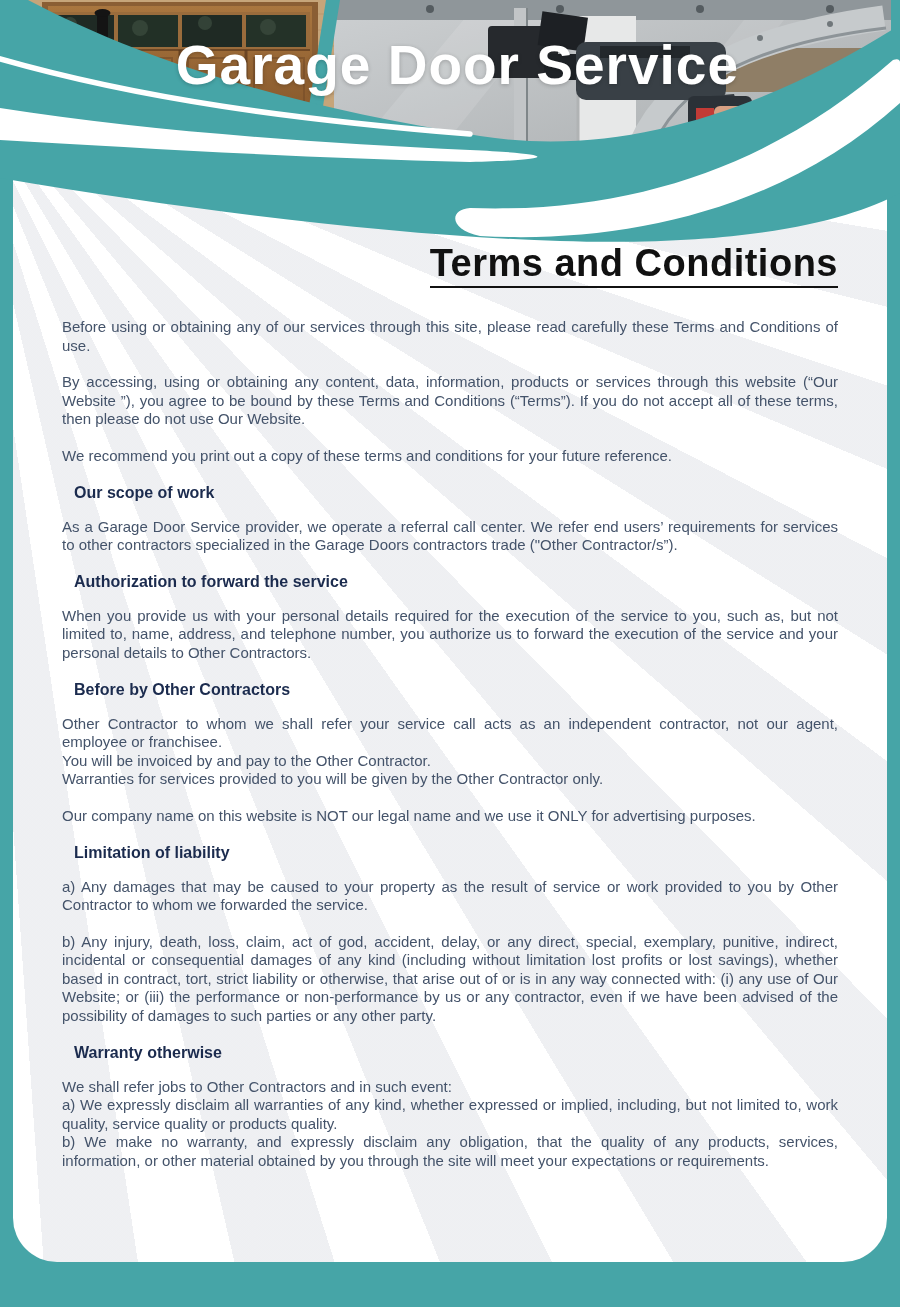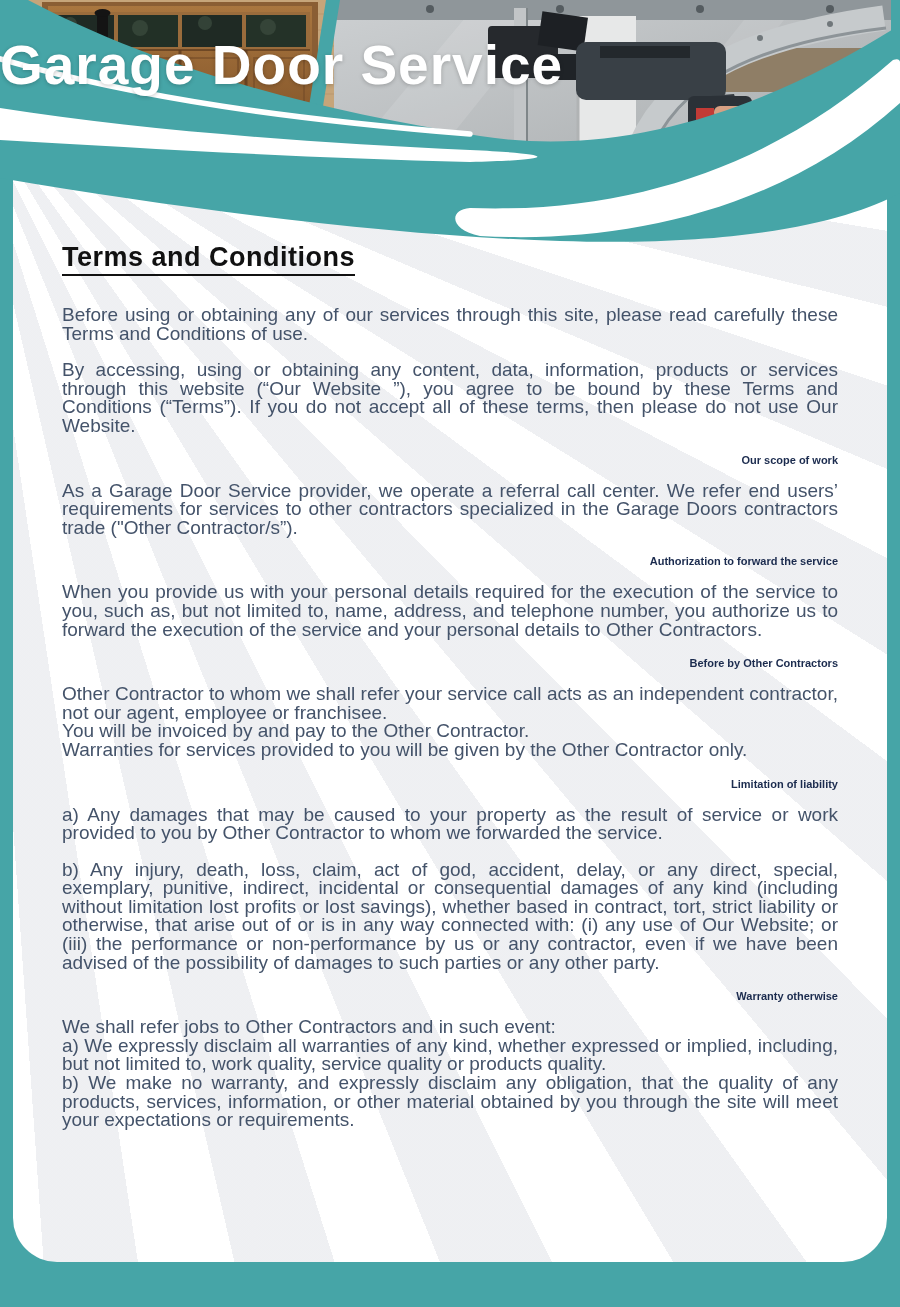--- a/index.html
+++ b/index.html
@@ -21,54 +21,53 @@
   }
 
   .content {
     position:relative;
     padding: 242px 49px 0 49px;
     color:#44536a;
   }
 
   h1.doc-title {
     margin:0 0 30px 0;
-    text-align:left;
-    font-size:27px;
+    text-align:right;
+    font-size:38px;
     font-weight:bold;
     letter-spacing:.5px;
     color:#111111;
   }
   h1.doc-title .u {
     display:inline-block;
     border-bottom:2.5px solid #111111;
     padding-bottom:1px;
   }
 
   p.body-p {
-    font-size:19px;
+    font-size:15px;
     line-height:18.6px;
     margin:16px 0 18px 0;
     text-align:justify;
     white-space:pre-line;
     color:#44536a;
   }
 
   h2.sec-h {
-    font-size:11px;
+    font-size:16px;
     font-weight:bold;
     color:#1b2b4e;
     margin:6px 0 5px 12px;
-    text-align:right;
   }
 
   
   .hero { position:absolute; left:0; top:0; display:block; }
   .hero-title {
     position:absolute; left:0; top:33px; width:739px;
-    text-align:left;
+    text-align:right;
     font-size:55px;
     font-weight:bold;
     letter-spacing:1px;
     color:#ffffff;
     text-shadow:0 1px 4px rgba(0,0,0,.22);
     pointer-events:none;
   }
 
   .footer-band {
     position:absolute; left:0; bottom:0; width:900px; height:45px;
@@ -80,36 +79,38 @@
 
 <div class="page">
 
   <div class="panel">
     <div class="content">
 
       <h1 class="doc-title"><span class="u">Terms and Conditions</span></h1>
 
       <p class="body-p">Before using or obtaining any of our services through this site, please read carefully these Terms and Conditions of use.</p>
       <p class="body-p">By accessing, using or obtaining any content, data, information, products or services through this website (“Our Website ”), you agree to be bound by these Terms and Conditions (“Terms”). If you do not accept all of these terms, then please do not use Our Website.</p>
+      <p class="body-p">We recommend you print out a copy of these terms and conditions for your future reference.</p>
 
       <section>
         <h2 class="sec-h">Our scope of work</h2>
         <p class="body-p">As a Garage Door Service provider, we operate a referral call center. We refer end users’ requirements for services to other contractors specialized in the Garage Doors contractors trade ("Other Contractor/s”).</p>
       </section>
 
       <section>
         <h2 class="sec-h">Authorization to forward the service</h2>
         <p class="body-p">When you provide us with your personal details required for the execution of the service to you, such as, but not limited to, name, address, and telephone number, you authorize us to forward the execution of the service and your personal details to Other Contractors.</p>
       </section>
 
       <section>
         <h2 class="sec-h">Before by Other Contractors</h2>
         <p class="body-p">Other Contractor to whom we shall refer your service call acts as an independent contractor, not our agent, employee or franchisee.
 You will be invoiced by and pay to the Other Contractor.
 Warranties for services provided to you will be given by the Other Contractor only.</p>
+        <p class="body-p">Our company name on this website is NOT our legal name and we use it ONLY for advertising purposes.</p>
       </section>
 
       <section>
         <h2 class="sec-h">Limitation of liability</h2>
         <p class="body-p">a) Any damages that may be caused to your property as the result of service or work provided to you by Other Contractor to whom we forwarded the service.</p>
         <p class="body-p">b) Any injury, death, loss, claim, act of god, accident, delay, or any direct, special, exemplary, punitive, indirect, incidental or consequential damages of any kind (including without limitation lost profits or lost savings), whether based in contract, tort, strict liability or otherwise, that arise out of or is in any way connected with: (i) any use of Our Website; or (iii) the performance or non-performance by us or any contractor, even if we have been advised of the possibility of damages to such parties or any other party.</p>
       </section>
 
       <section>
         <h2 class="sec-h">Warranty otherwise</h2>

